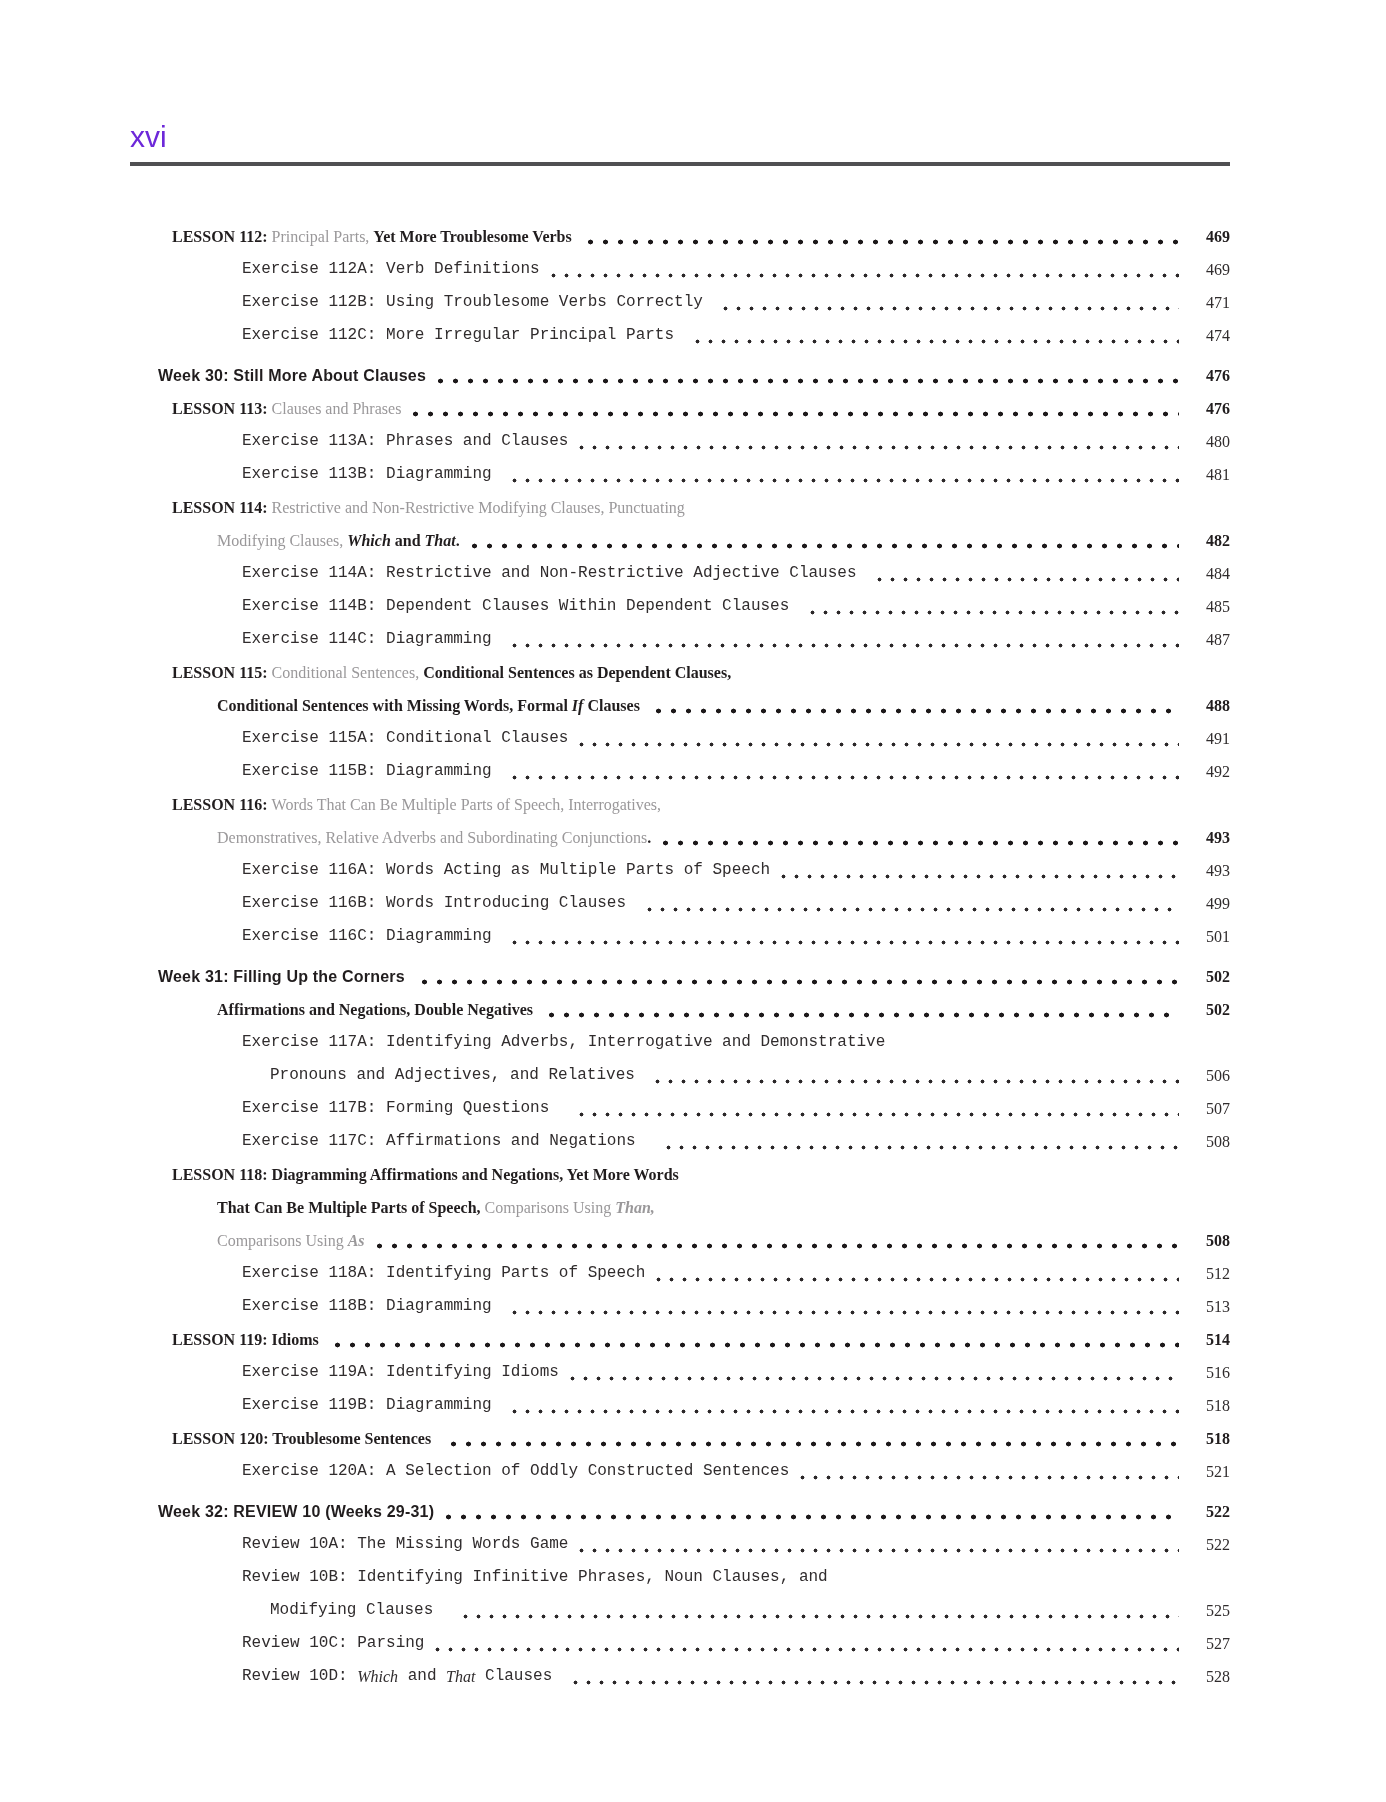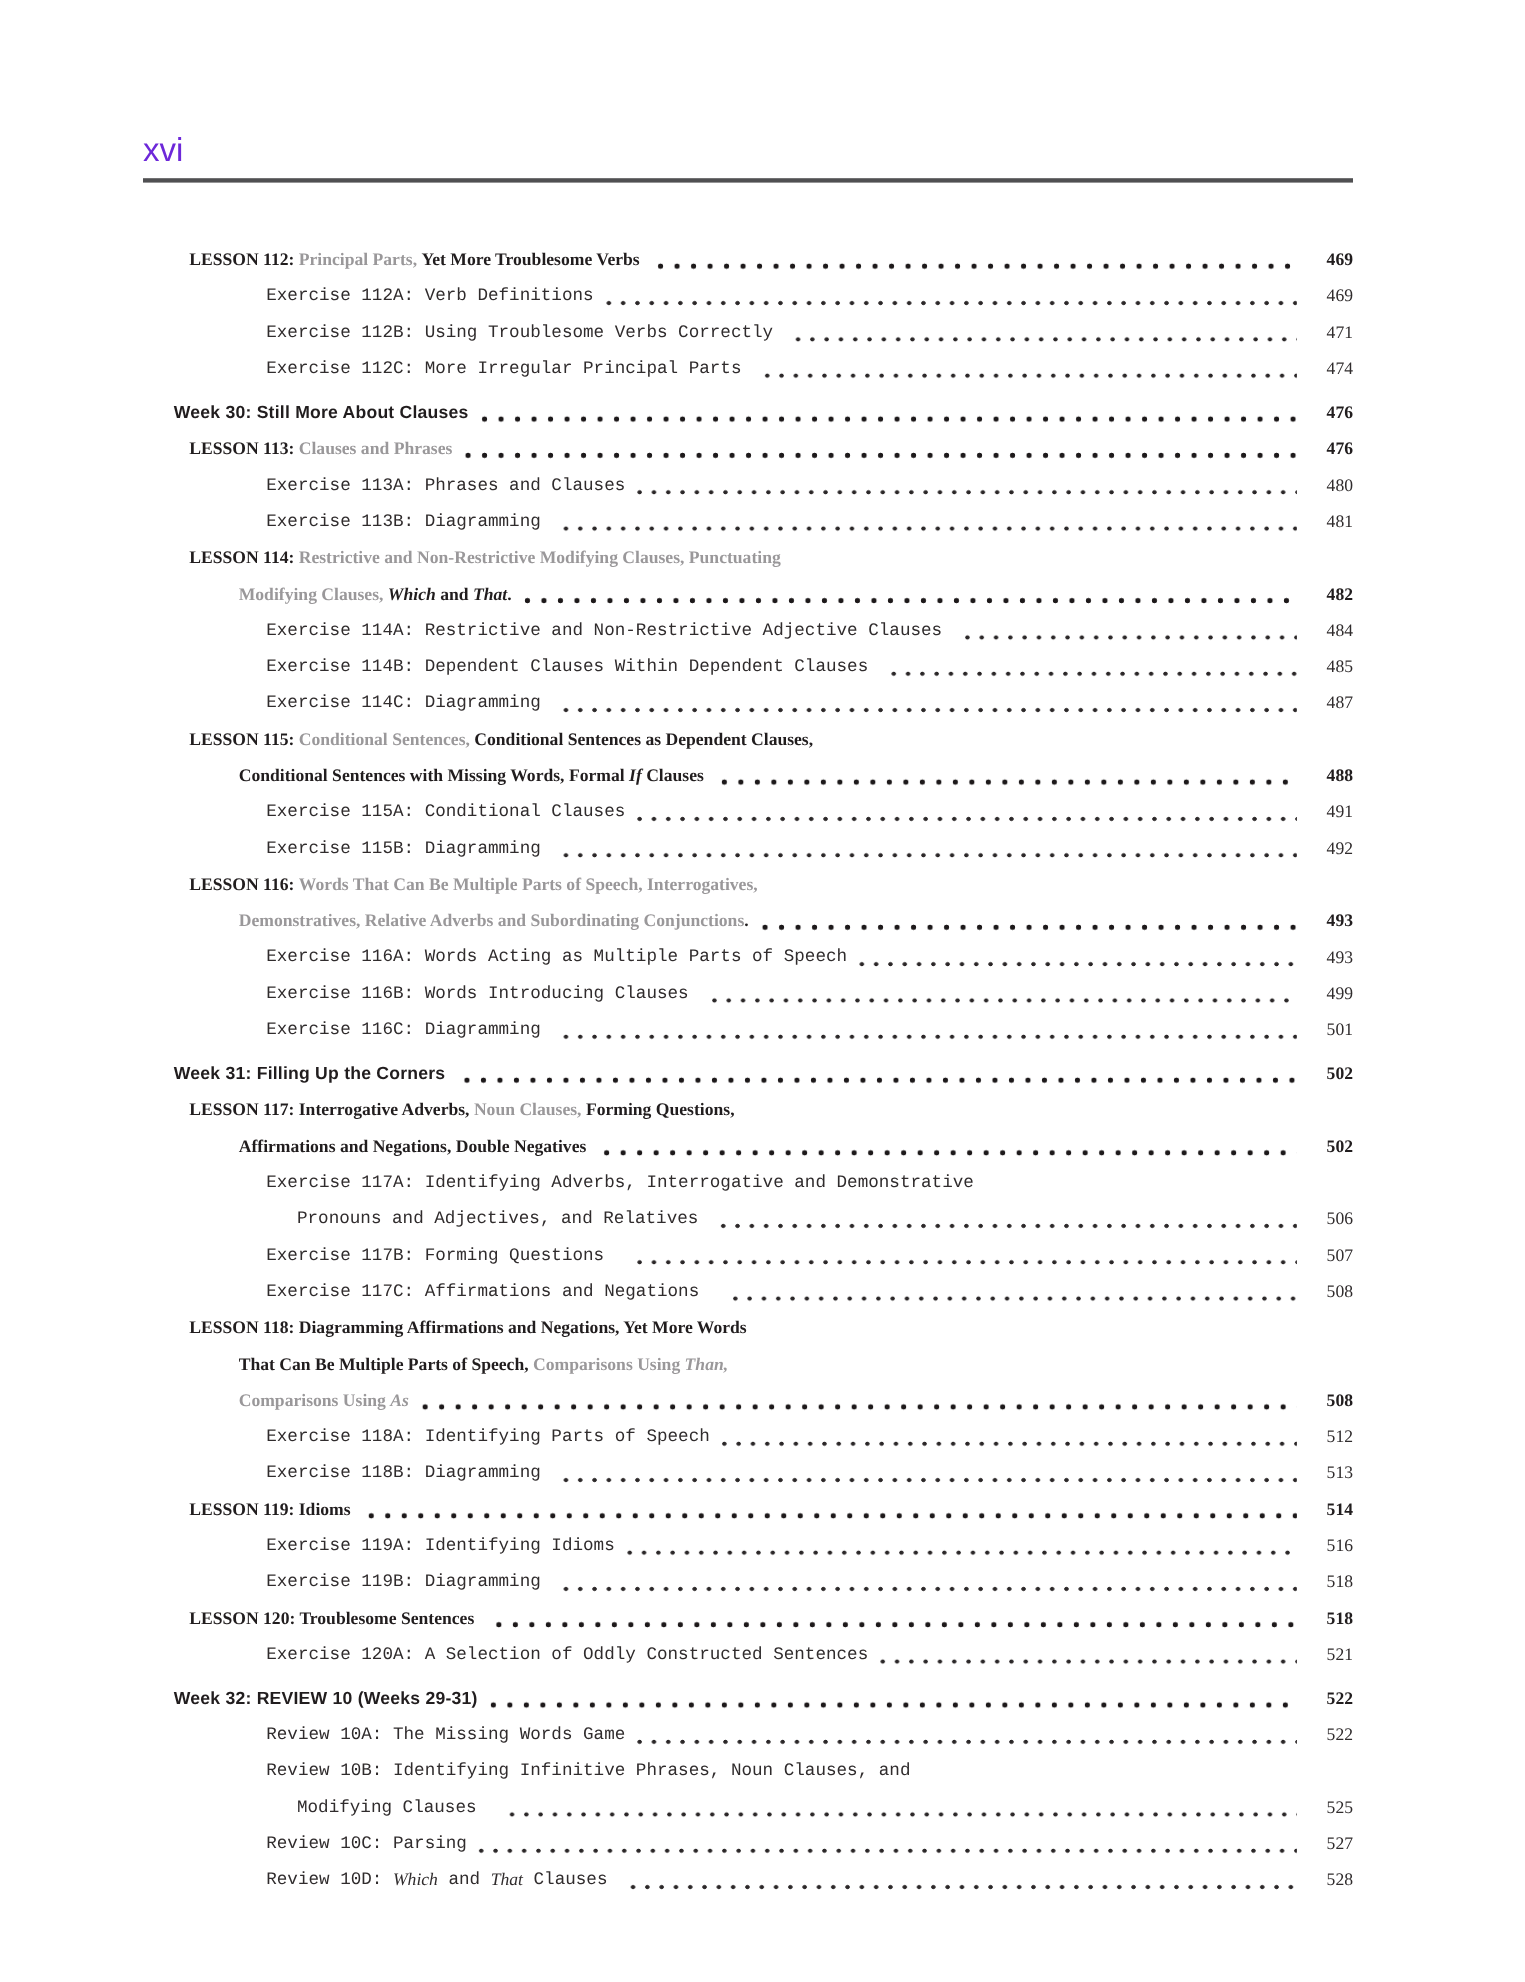--- a/index.html
+++ b/index.html
@@ -14,21 +14,21 @@
   .row{display:flex;height:33px;line-height:33px;font-size:16px;align-items:stretch;}
   .row span{white-space:pre;}
   .gap{margin-top:7px;}
   .ind-week{padding-left:0;margin-left:28px;}
   .ind-lesson{padding-left:42px;}
   .ind-lesson2{padding-left:87px;}
   .ind-exercise{padding-left:112px;}
   .ind-exercise2{padding-left:140px;}
   .s-b {font-weight:bold;color:var(--c-black,#211d1e);}
   .s-bi{font-weight:bold;font-style:italic;color:var(--c-black,#211d1e);}
-  .s-g {font-weight:bold;color:var(--c-gray,#9a989a);}
+  .s-g {font-weight:normal;color:var(--c-gray,#9a989a);}
   .s-gi{font-weight:bold;font-style:italic;color:var(--c-gray,#9a989a);}
   .s-r {color:var(--c-text,#302c2d);font-family:Liberation Mono, monospace;}
   .s-ri{font-style:italic;color:var(--c-text,#302c2d);}
   .s-w {font-family:"Liberation Sans",sans-serif;font-weight:bold;
         color:var(--c-black,#211d1e);letter-spacing:.2px;}
   .leader{flex:1 1 0;min-width:10px;margin:0 5px 0 7px;
         background-image:radial-gradient(circle,var(--c-leader,#2b2728) 1.7px,transparent 2.2px);
         background-size:13px 5px;background-repeat:repeat-x;
         background-position:left 0 bottom 8px;}
   .leader-b{background-image:radial-gradient(circle,var(--c-leaderb,#1d191a) 2.2px,transparent 2.7px);
@@ -159,25 +159,20 @@
       <div class="row ind-exercise">
         <span class="s-r">Exercise 116C: Diagramming </span>
         <span class="leader"></span>
         <span class="pg">501</span>
       </div>
       <div class="row ind-week gap">
         <span class="s-w">Week 31: Filling Up the Corners </span>
         <span class="leader leader-b"></span>
         <span class="pg pg-b">502</span>
       </div>
-      <div class="row ind-lesson">
-        <span class="s-b">LESSON 117: Interrogative Adverbs, </span>
-        <span class="s-g">Noun Clauses, </span>
-        <span class="s-b">Forming Questions,</span>
-      </div>
       <div class="row ind-lesson2">
         <span class="s-b">Affirmations and Negations, Double Negatives </span>
         <span class="leader leader-b"></span>
         <span class="pg pg-b">502</span>
       </div>
       <div class="row ind-exercise">
         <span class="s-r">Exercise 117A: Identifying Adverbs, Interrogative and Demonstrative</span>
       </div>
       <div class="row ind-exercise2">
         <span class="s-r">Pronouns and Adjectives, and Relatives </span>

